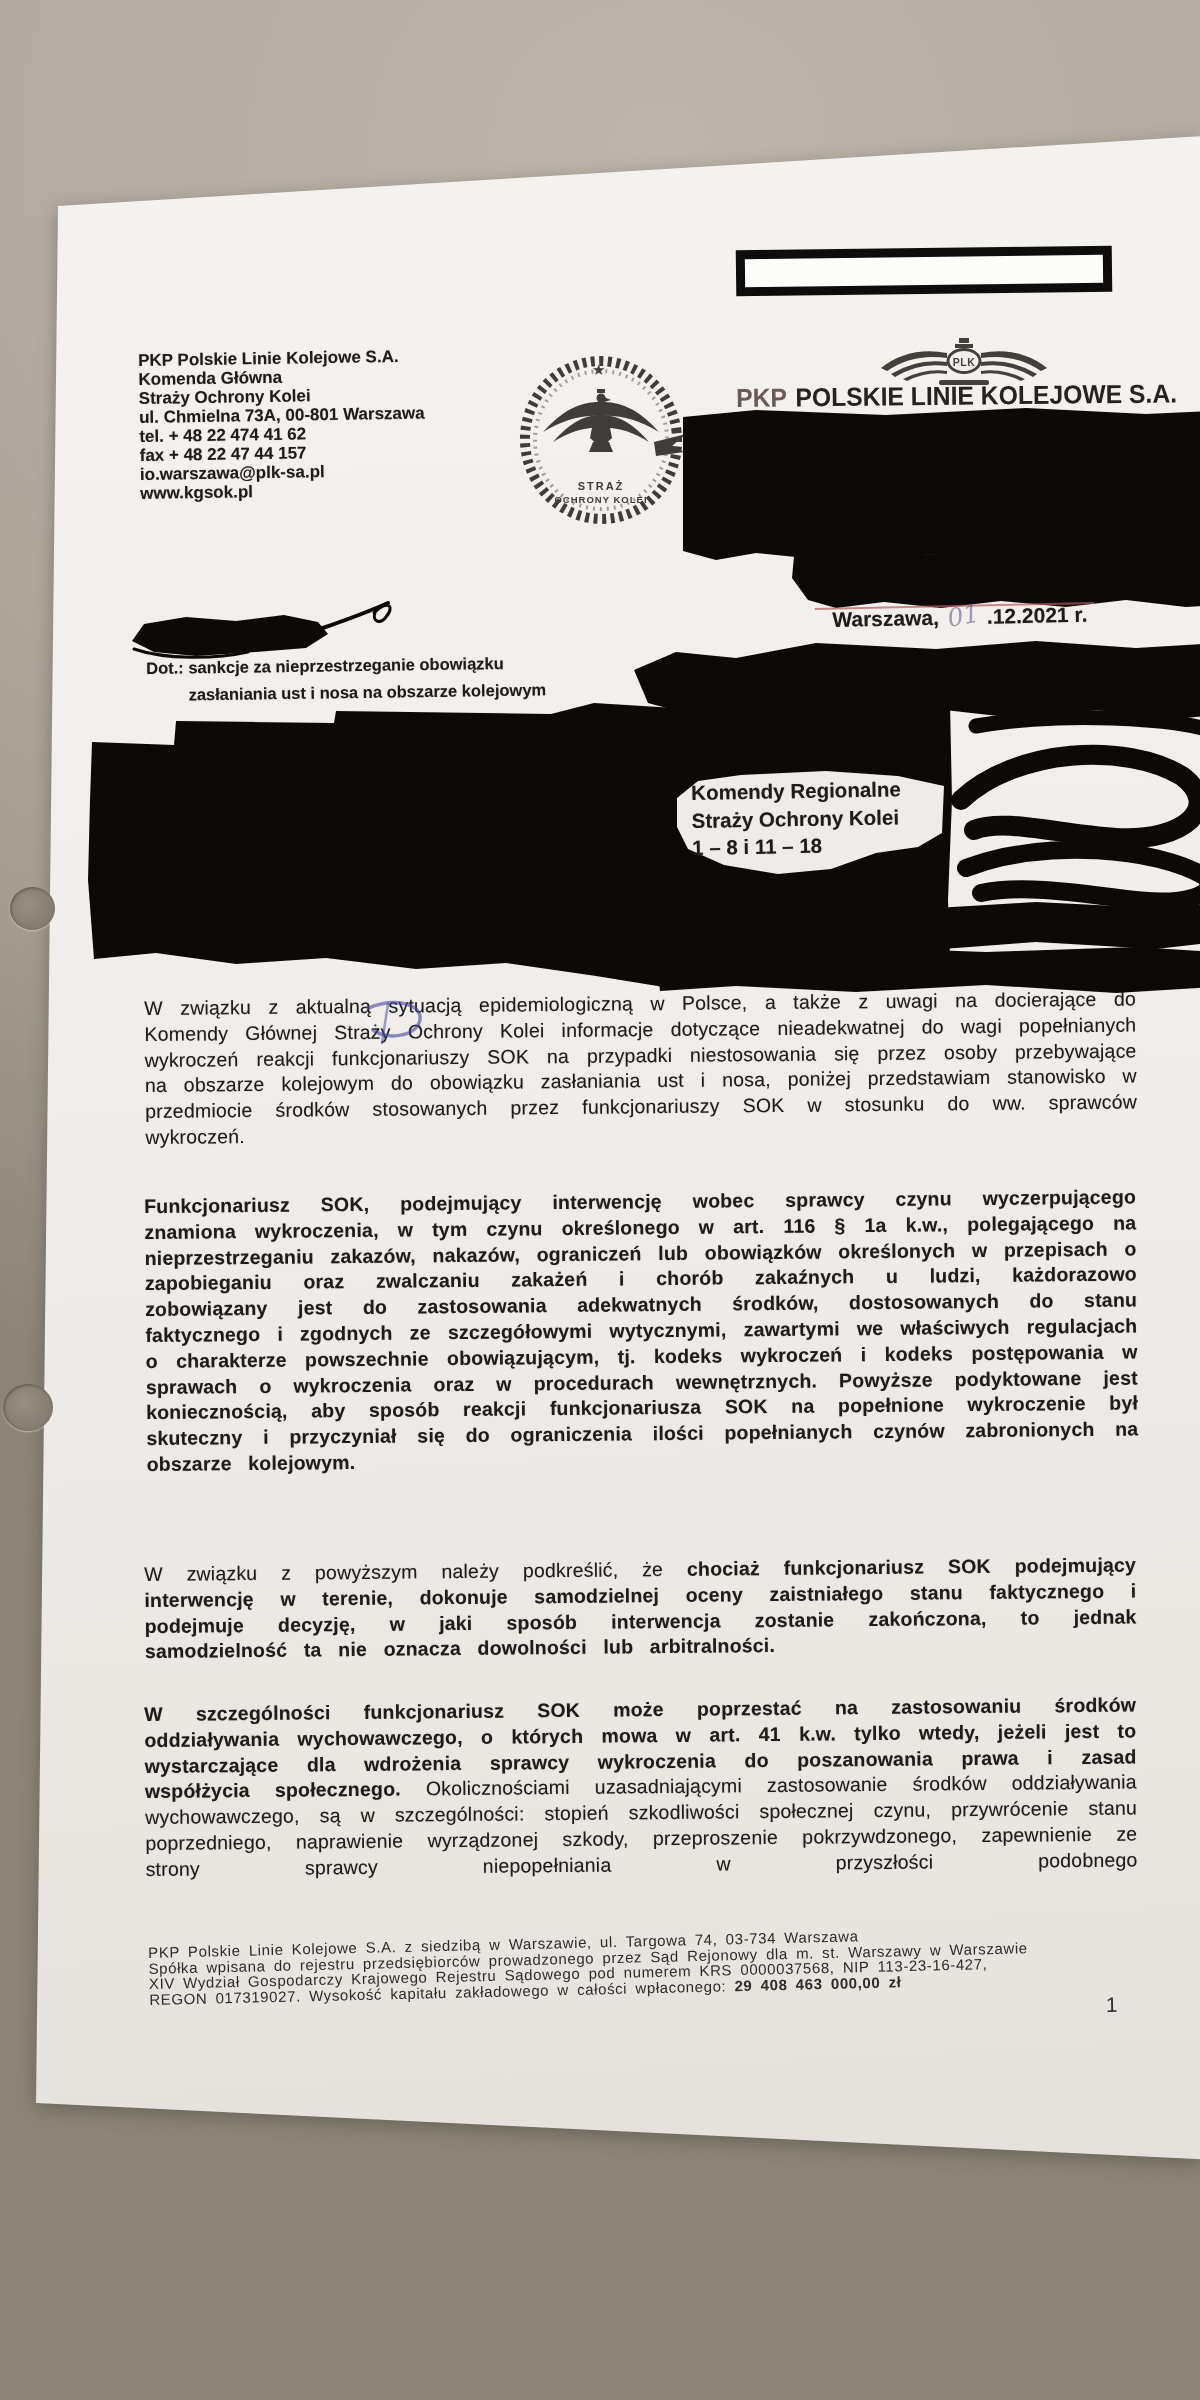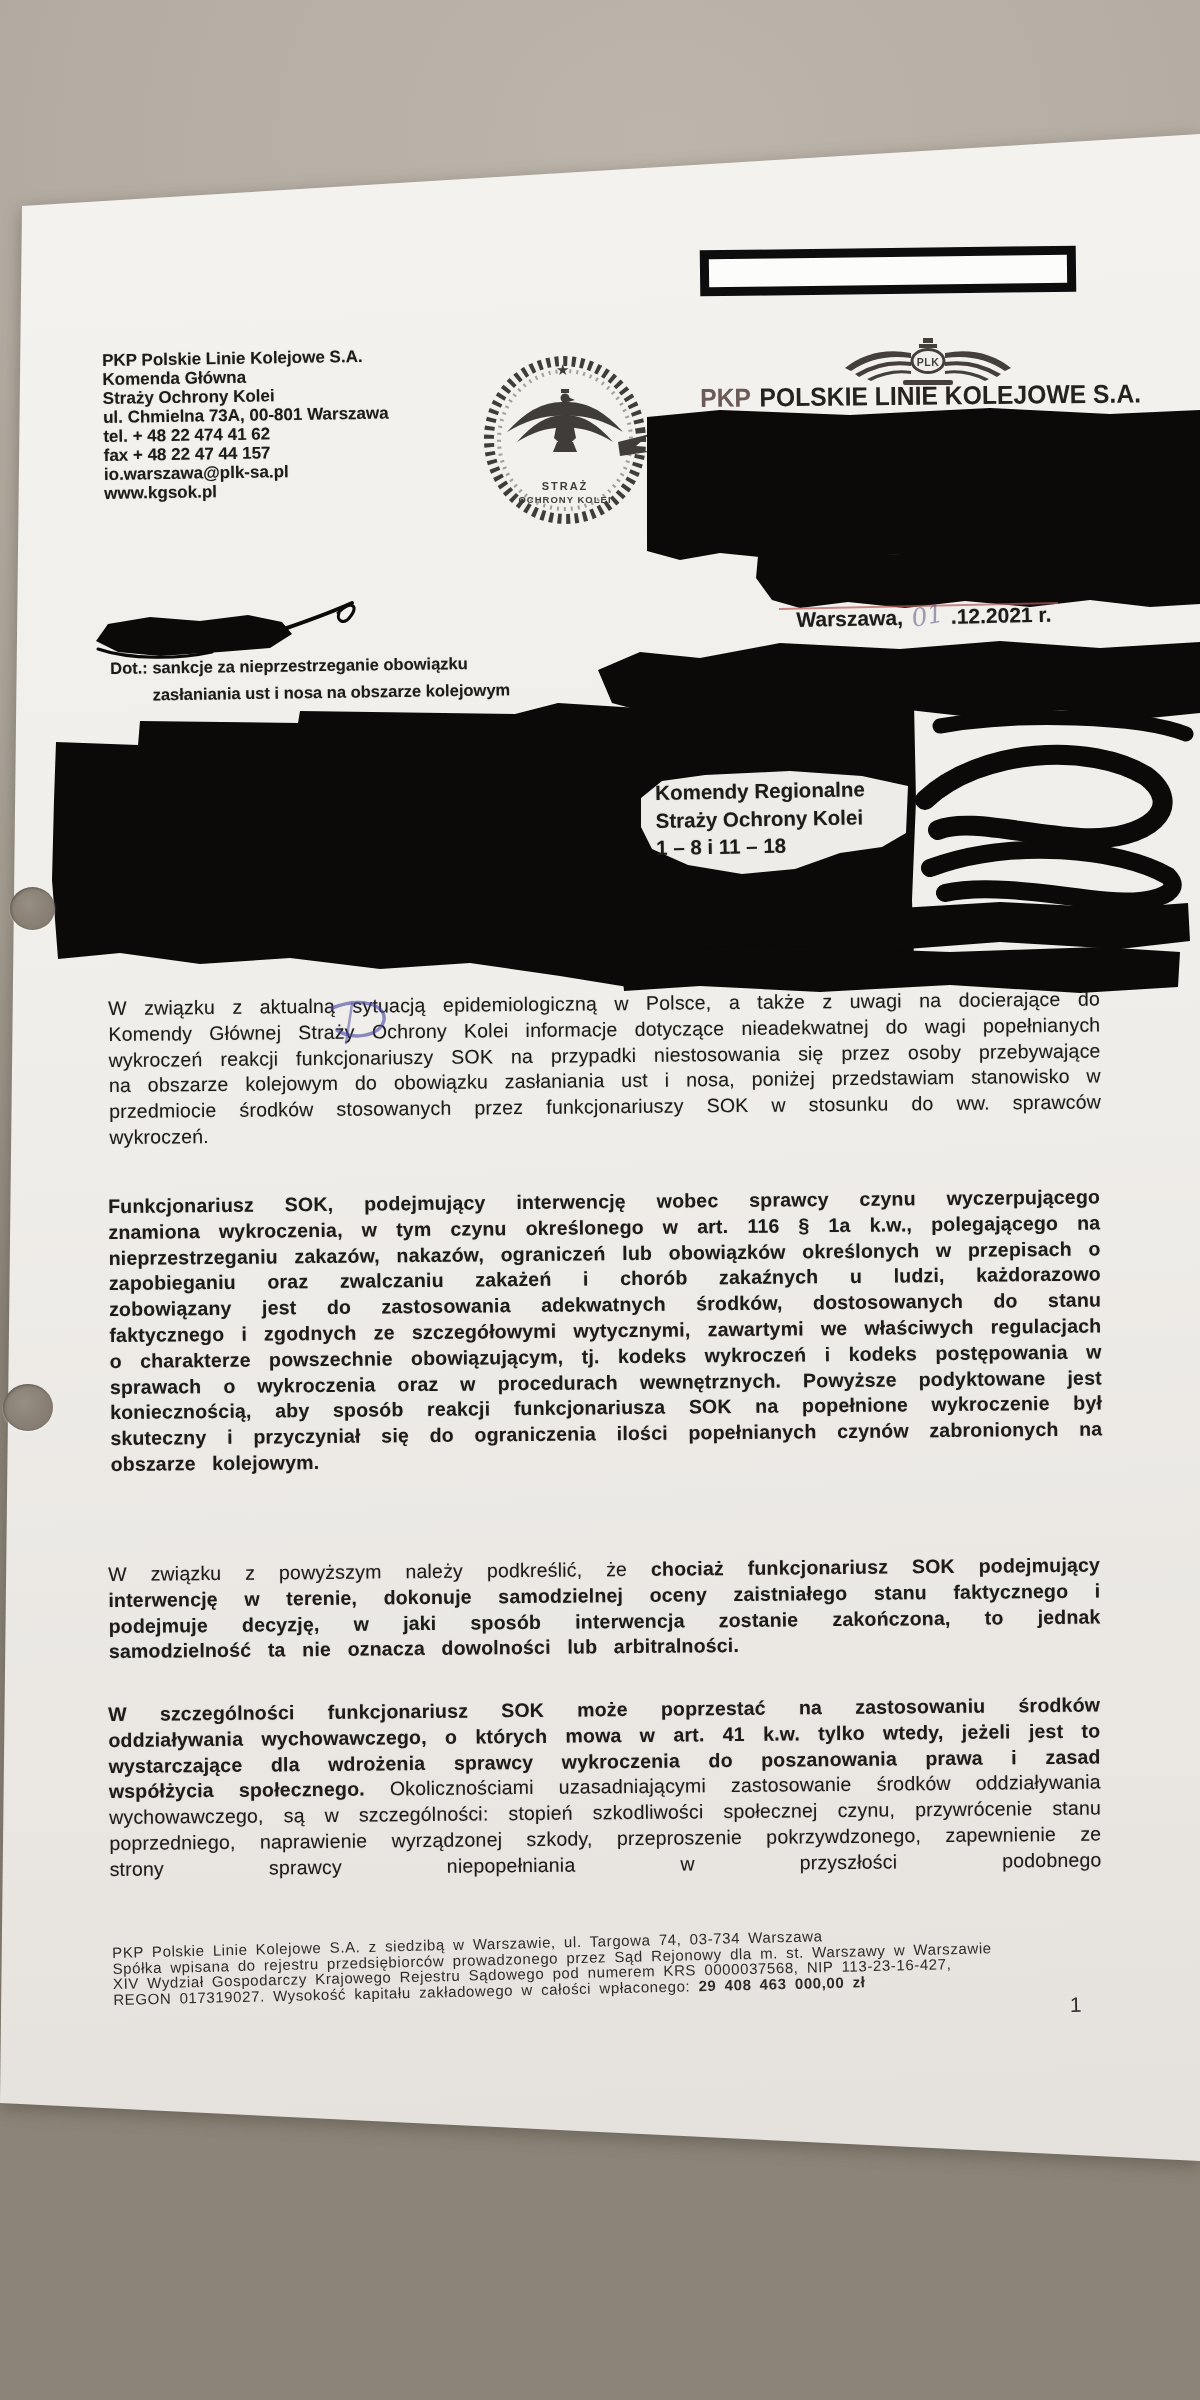--- a/index.html
+++ b/index.html
@@ -2,21 +2,21 @@
 <html><head>
 <meta charset="utf-8">
 <style>
   html,body{margin:0;padding:0;background:#8c8478;}
   #photo{position:relative;width:1200px;height:2400px;overflow:hidden;
     background:radial-gradient(130% 55% at 55% 6%, #bdb5ab 0%, #b4aca2 40%, #a59d91 70%, #8c8478 100%);
     font-family:"Liberation Sans", sans-serif;}
   #paper-wrap{position:absolute;inset:0;filter:drop-shadow(0 5px 9px rgba(55,50,42,.4));}
   #paper{position:absolute;inset:0;
     clip-path:polygon(22px 206px, 1200px 134px, 1200px 2161px, 0px 2103px);
-    background:linear-gradient(177deg,#f4f2ef 9%,#f0eeea 42%,#eae7e3 72%,#e2dfda 97%);}
+    background:linear-gradient(177deg,#f4f2ef 9%,#f0eeea 42%,#eae7e3 72%,#e2dfda 97%);margin-left:36px;}
   .abs{position:absolute;}
   .ink{color:#1e1c1a;text-shadow:0 0 1px rgba(40,38,35,.35);}
   
   #label-box{left:700px;top:248px;width:358px;height:28px;background:#fcfcfb;
     border:9px solid #0d0d0d;transform:rotate(-0.7deg);}
   
   #sender{left:102px;top:351px;font-size:17px;font-weight:700;line-height:19px;
     transform:rotate(-0.9deg);transform-origin:left top;letter-spacing:0;}
   
   #seal{left:478px;top:350px;}

